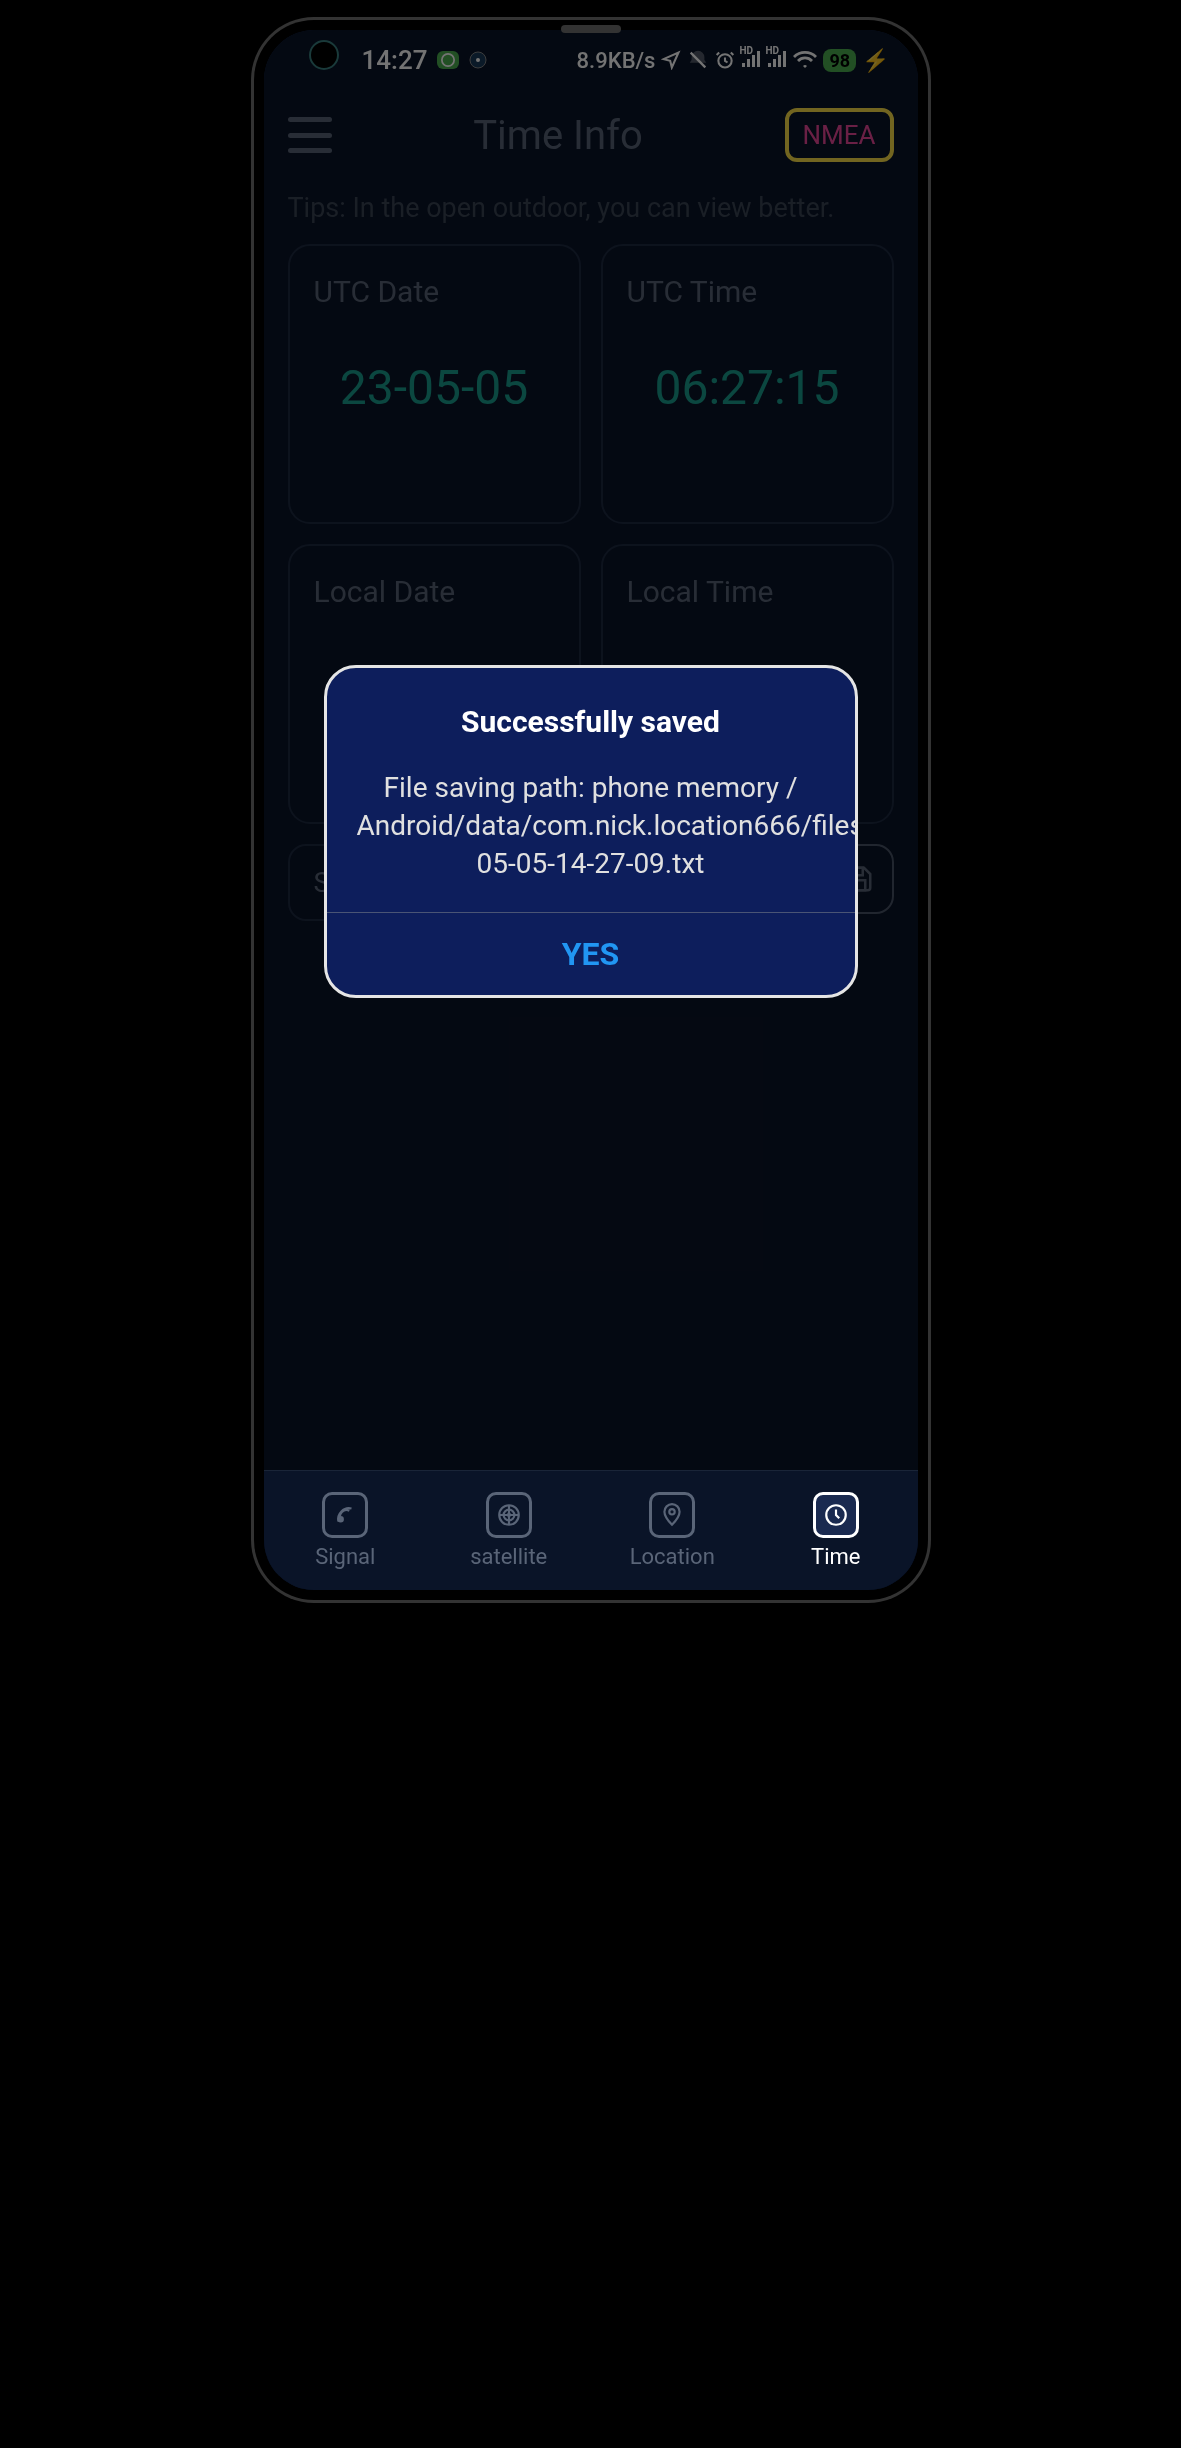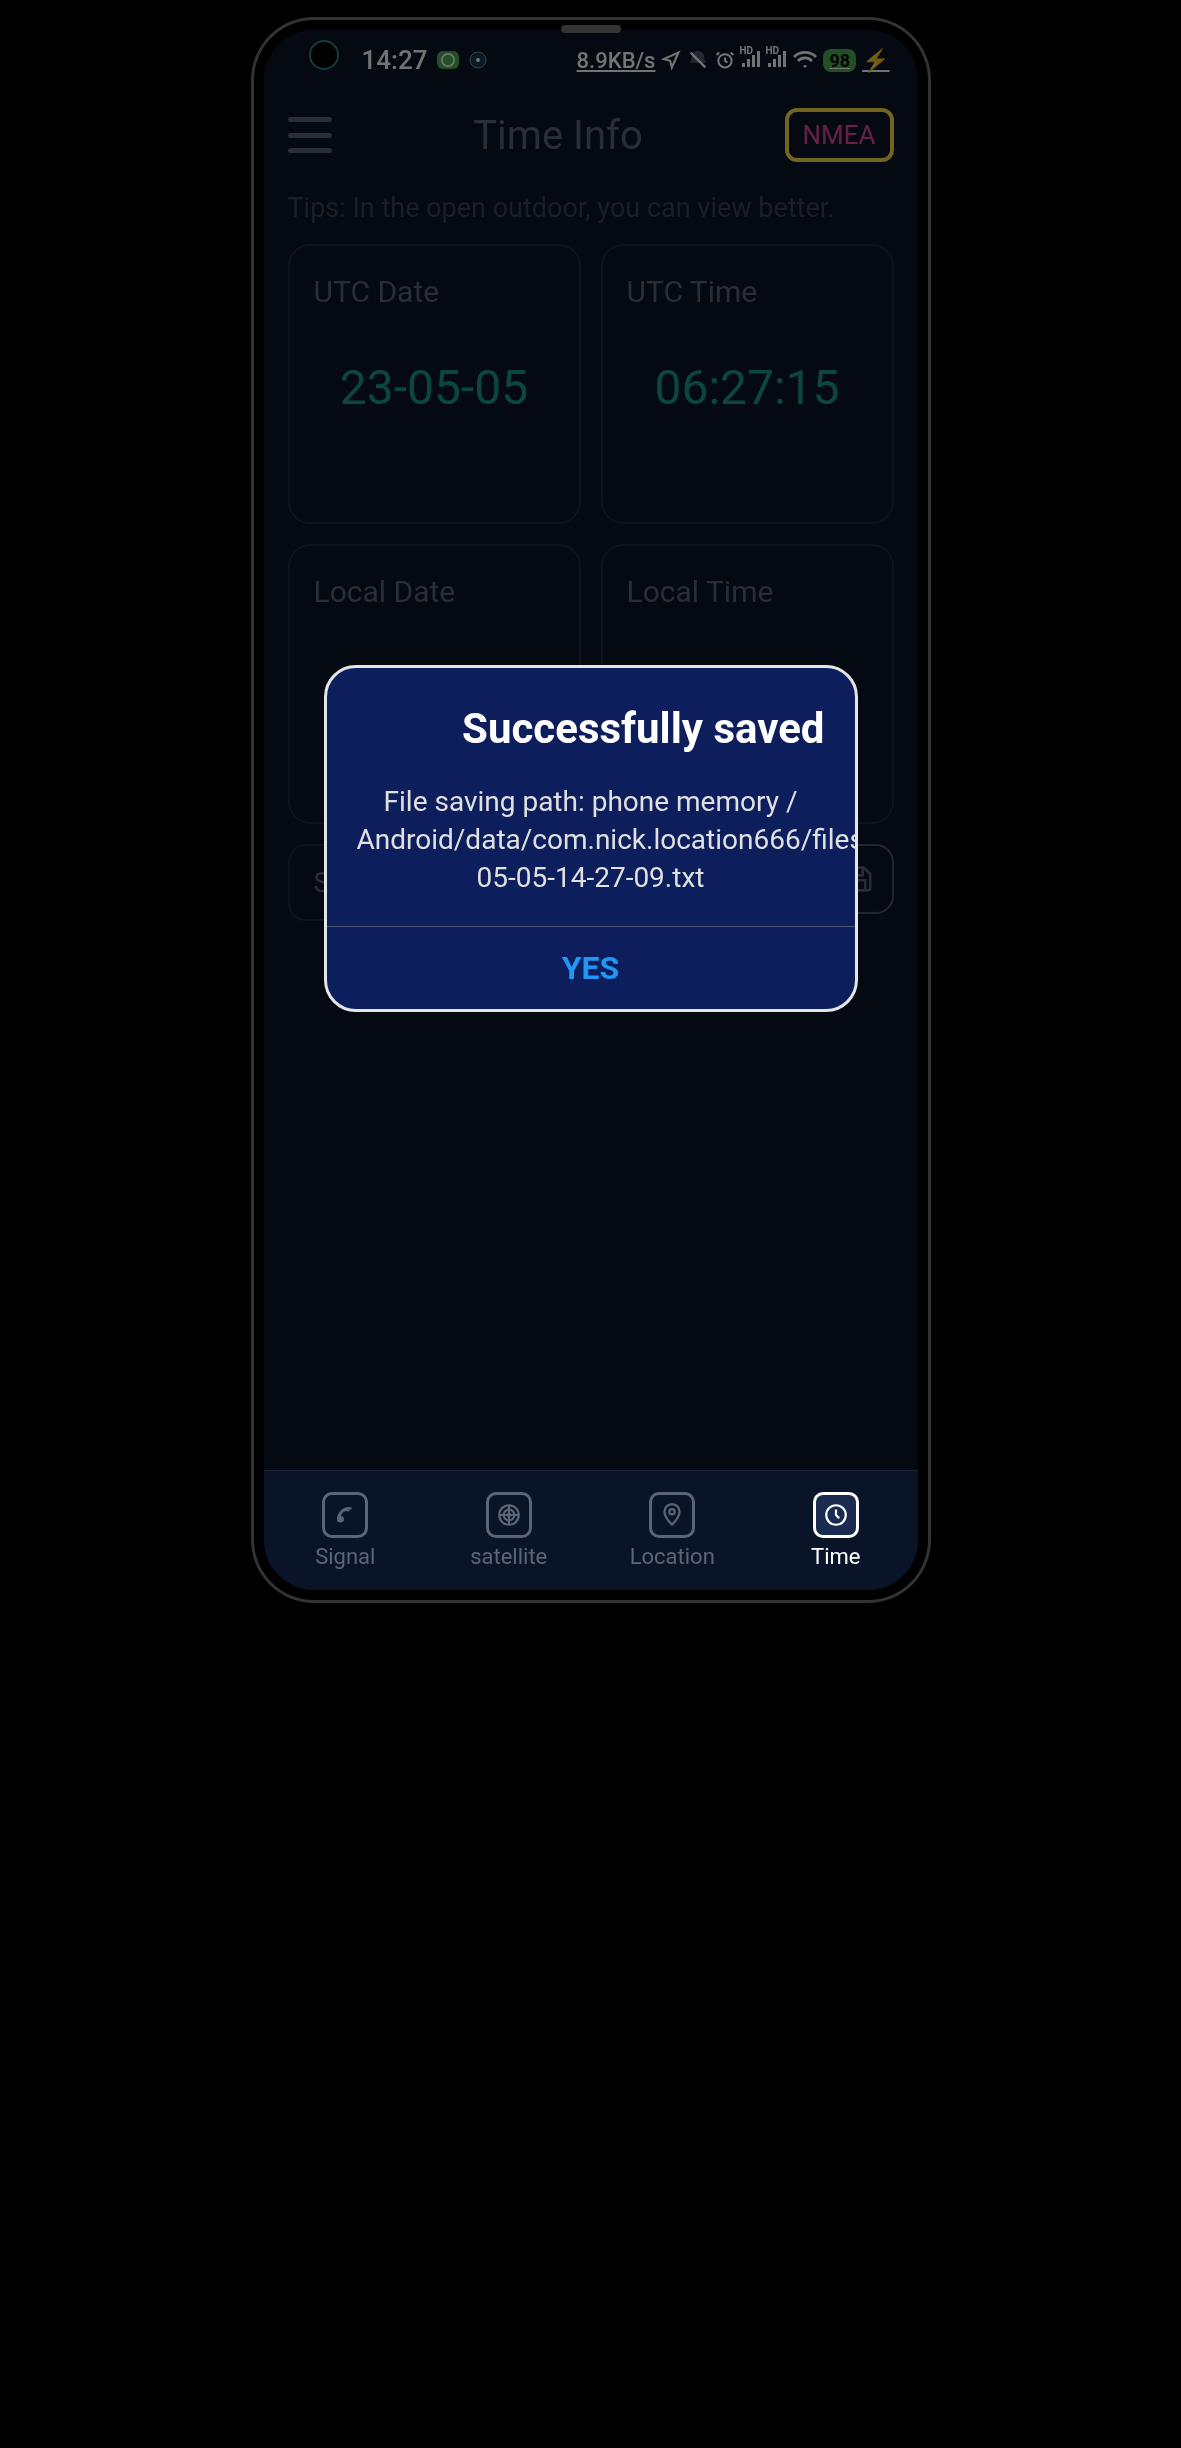--- a/index.html
+++ b/index.html
@@ -70,21 +70,20 @@
       display: flex;
       align-items: center;
       gap: 10px;
       padding-left: 70px;
     }
     .status-right {
       display: flex;
       align-items: center;
       gap: 6px;
       font-size: 22px;
-      text-decoration: underline;
     }
     .status-icon {
       display: inline-flex;
       align-items: center;
     }
     .green-badge {
       background: #4caf50;
       border-radius: 6px;
       padding: 2px 4px;
       display: inline-flex;
@@ -199,23 +198,23 @@
       top: 635px;
       left: 60px;
       right: 60px;
       background: #0d1e5c;
       border: 3px solid #e5e5e5;
       border-radius: 32px;
       overflow: hidden;
       z-index: 50;
     }
     .dialog-title {
-      text-align: right;
+      text-align: center;
       color: #fff;
-      font-size: 42px;
+      font-size: 30px;
       font-weight: 700;
       padding: 36px 30px 16px;
     }
     .dialog-body {
       text-align: center;
       color: #e0e0e0;
       font-size: 28px;
       line-height: 1.35;
       padding: 14px 30px 30px;
     }

